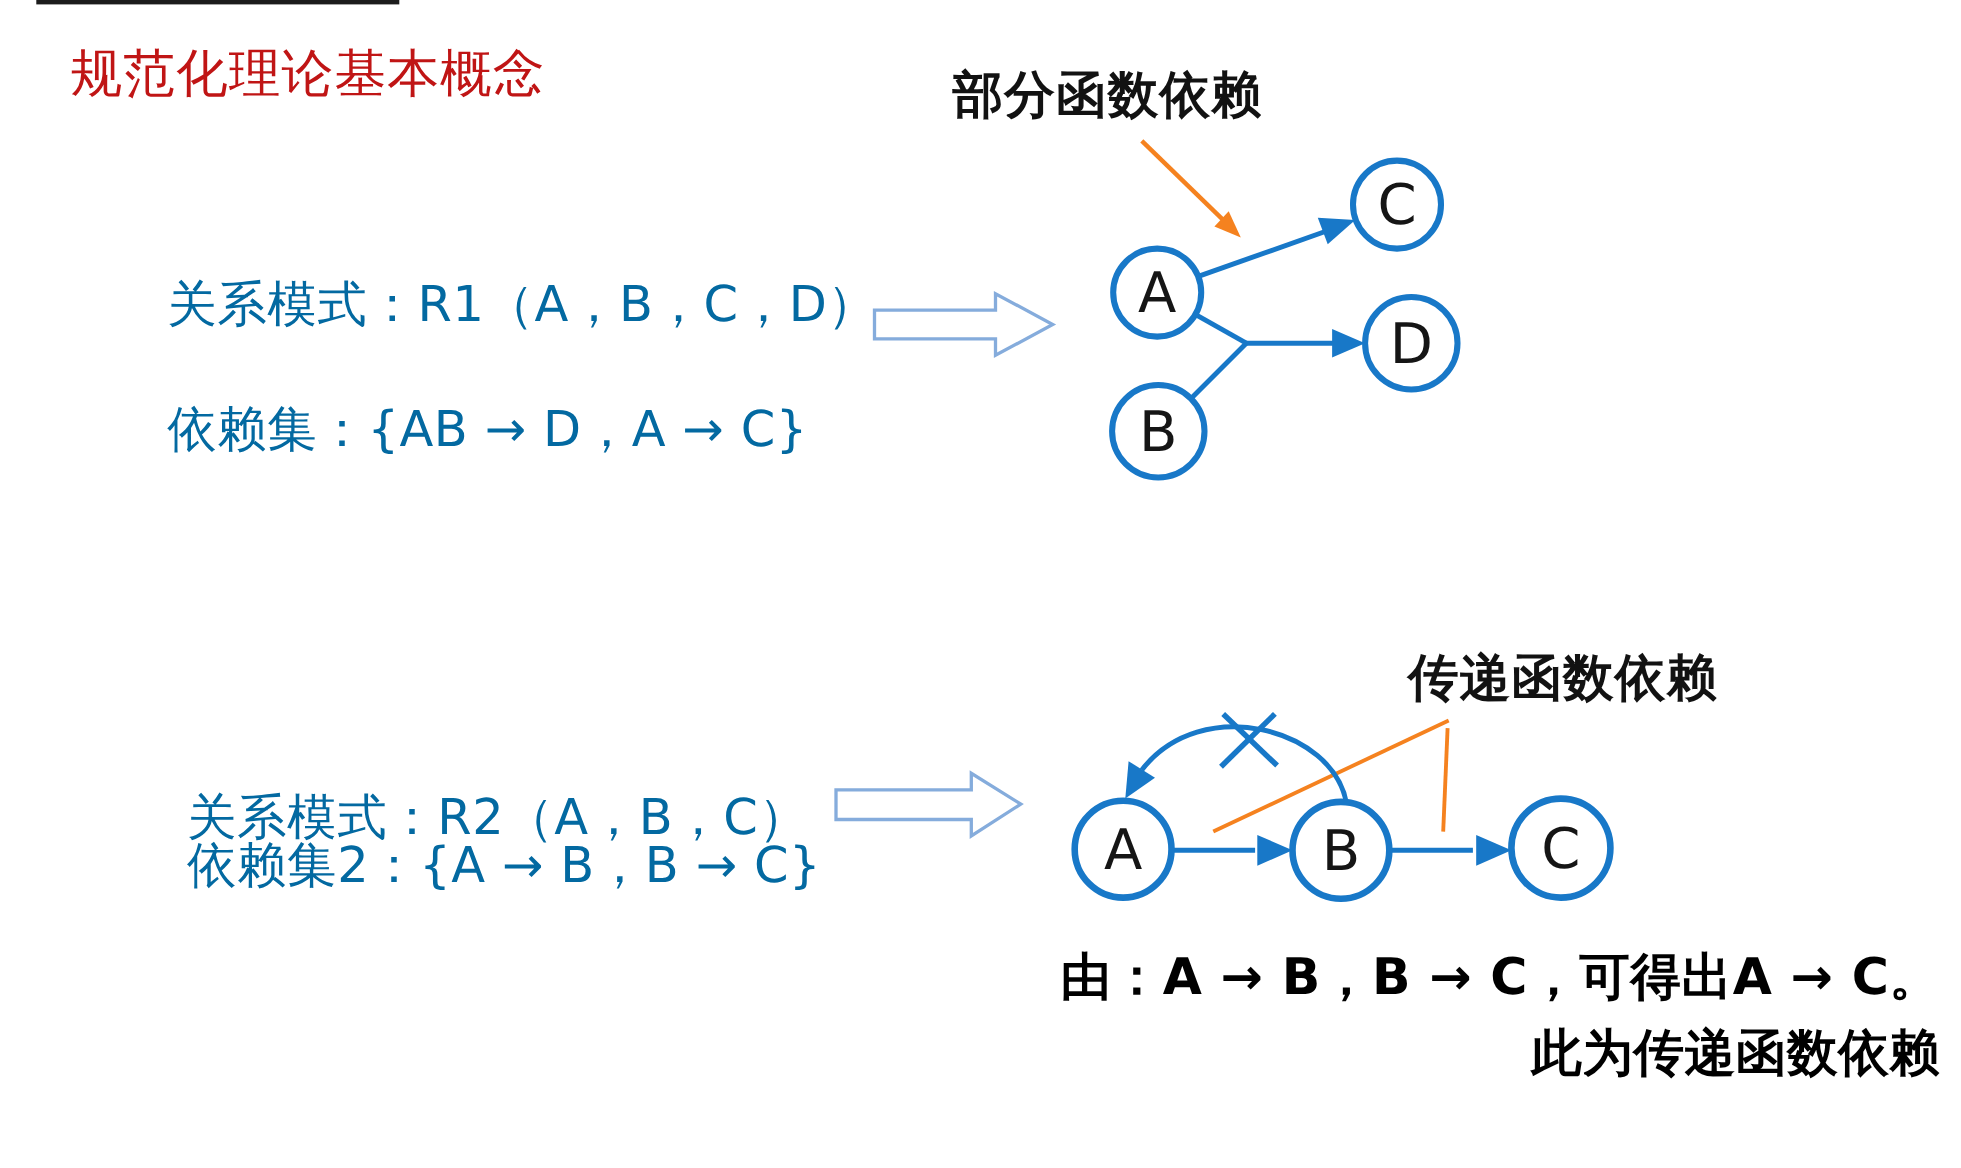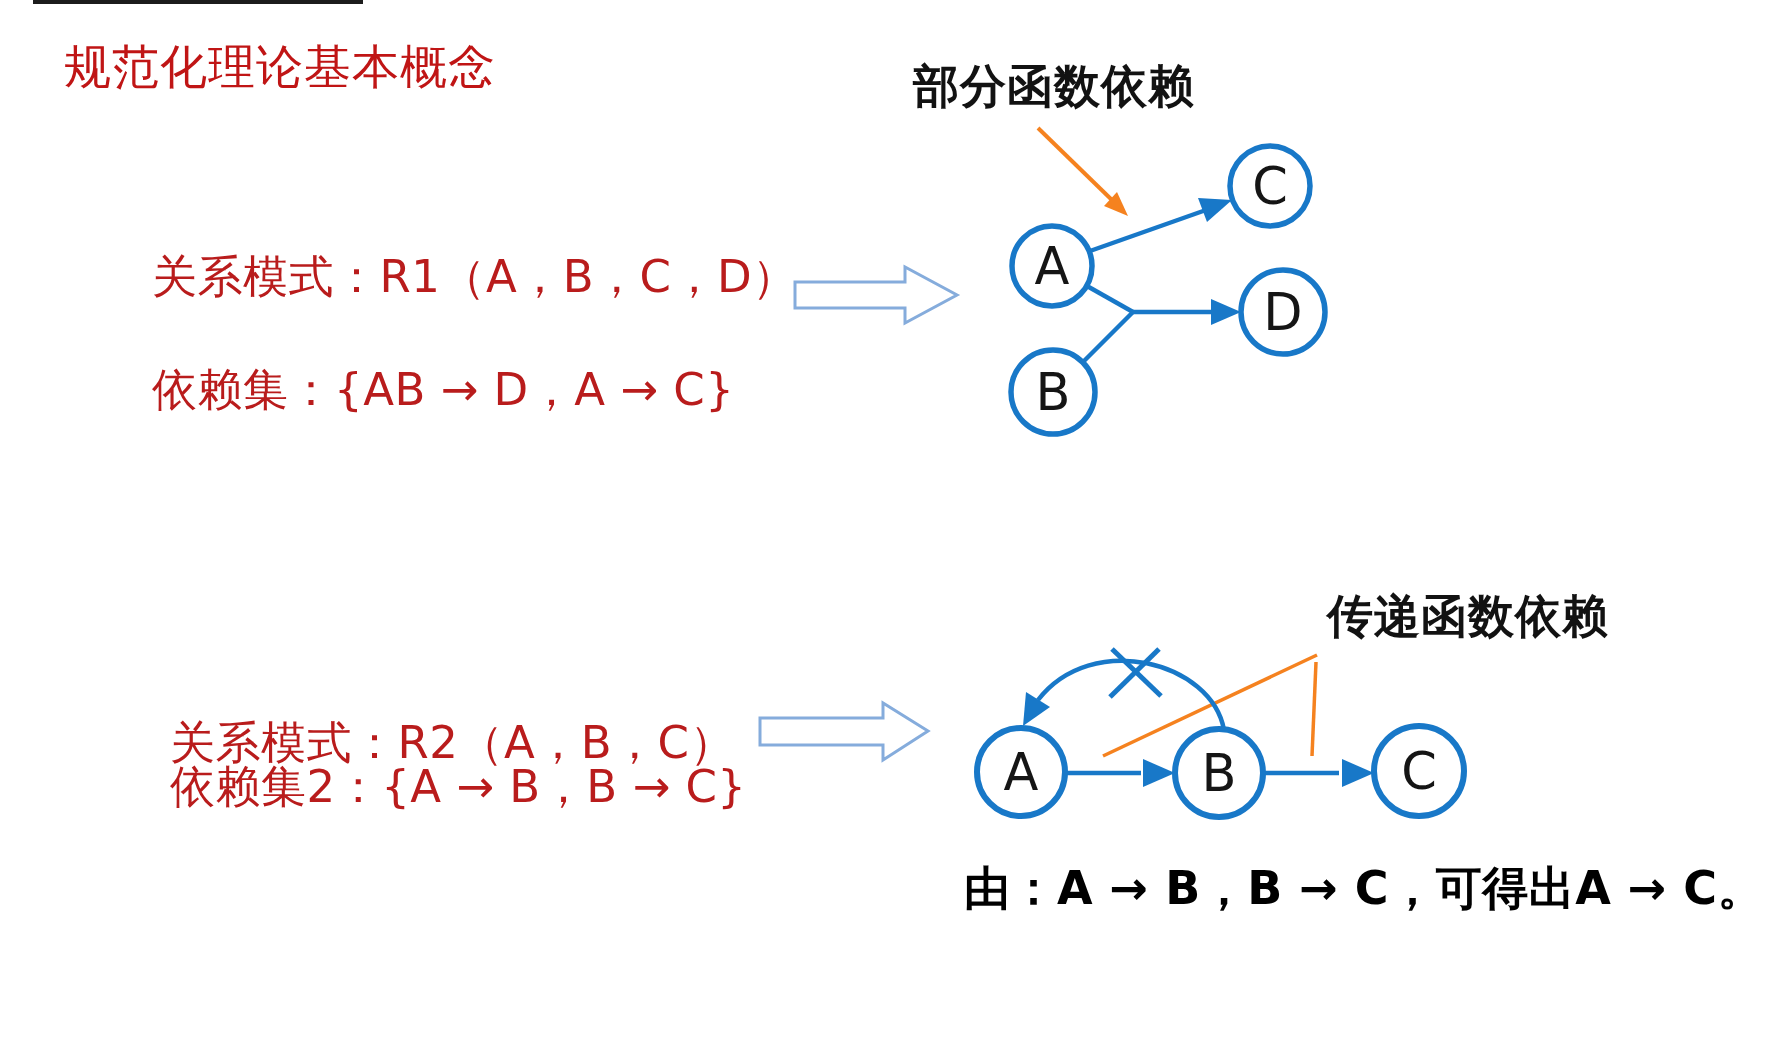--- a/index.html
+++ b/index.html
@@ -3,26 +3,26 @@
 <meta charset="utf-8">
 <style>
   html,body{margin:0;padding:0;}
   body{
     width:1783px;height:1062px;position:relative;background:#ffffff;overflow:hidden;
     font-family:"DejaVu Sans","Liberation Sans",sans-serif;
   }
   .abs{position:absolute;text-align:right;}
   #crop-bar{left:33px;top:0;width:330px;height:4px;background:#1c1c1c;}
   #slide-title{left:64px;top:36px;font-size:47px;color:#c01515;font-weight:500;letter-spacing:1px;white-space:nowrap;}
-  .stmt{color:#b91c1c;font-size:45px;white-space:nowrap;letter-spacing:0.5px;}
+  .stmt{color:#0369a1;font-size:45px;white-space:nowrap;letter-spacing:0.5px;}
   #s1-line1{left:152px;top:247px;}
   #s1-line2{left:152px;top:360px;}
   #s2-line1{left:170px;top:677px;margin-top:36px;}
   #s2-line2{left:170px;top:757px;}
-  .diag-label{color:#121212;font-size:46px;font-weight:bold;white-space:nowrap;letter-spacing:1px;margin-left:47px;}
+  .diag-label{color:#121212;font-size:46px;font-weight:bold;white-space:nowrap;letter-spacing:1px;}
   #label-partial{left:866px;top:56px;}
   #label-transitive{left:1280px;top:586px;}
   #conclusion{left:964px;top:854px;color:#000000;font-size:46px;font-weight:bold;line-height:69px;white-space:nowrap;letter-spacing:0.5px;}
   svg{position:absolute;left:0;top:0;}
   .node-letter{font-family:"DejaVu Sans","Liberation Sans",sans-serif;font-size:51px;fill:#151515;}
 </style>
 </head>
 <body>
 
 <div id="crop-bar" class="abs"></div>
@@ -33,20 +33,21 @@
 <div id="s1-line2" class="abs stmt">依赖集：{AB → D，A → C}</div>
 
 <div id="s2-line1" class="abs stmt">关系模式：R2（A，B，C）</div>
 <div id="s2-line2" class="abs stmt">依赖集2：{A → B，B → C}</div>
 
 <div id="label-partial" class="abs diag-label">部分函数依赖</div>
 <div id="label-transitive" class="abs diag-label">传递函数依赖</div>
 
 <div id="conclusion" class="abs">
   <div>由：A → B，B → C，可得出A → C。</div>
+  <div>此为传递函数依赖</div>
 </div>
 
 <svg width="1783" height="1062" viewBox="0 0 1783 1062">
 
   <polygon points="795,282 905,282 905,267 957,295 905,323 905,308 795,308" fill="#ffffff" stroke="#85acdc" stroke-width="3" stroke-linejoin="miter"></polygon>
   <polygon points="760,718 883,718 883,703 928,731 883,760 883,745 760,745" fill="#ffffff" stroke="#85acdc" stroke-width="3" stroke-linejoin="miter"></polygon>
 
   <line x1="1038" y1="128" x2="1114" y2="202" stroke="#f5821f" stroke-width="4"></line>
   <polygon points="1128,216 1104,206 1117,192" fill="#f5821f"></polygon>
 

